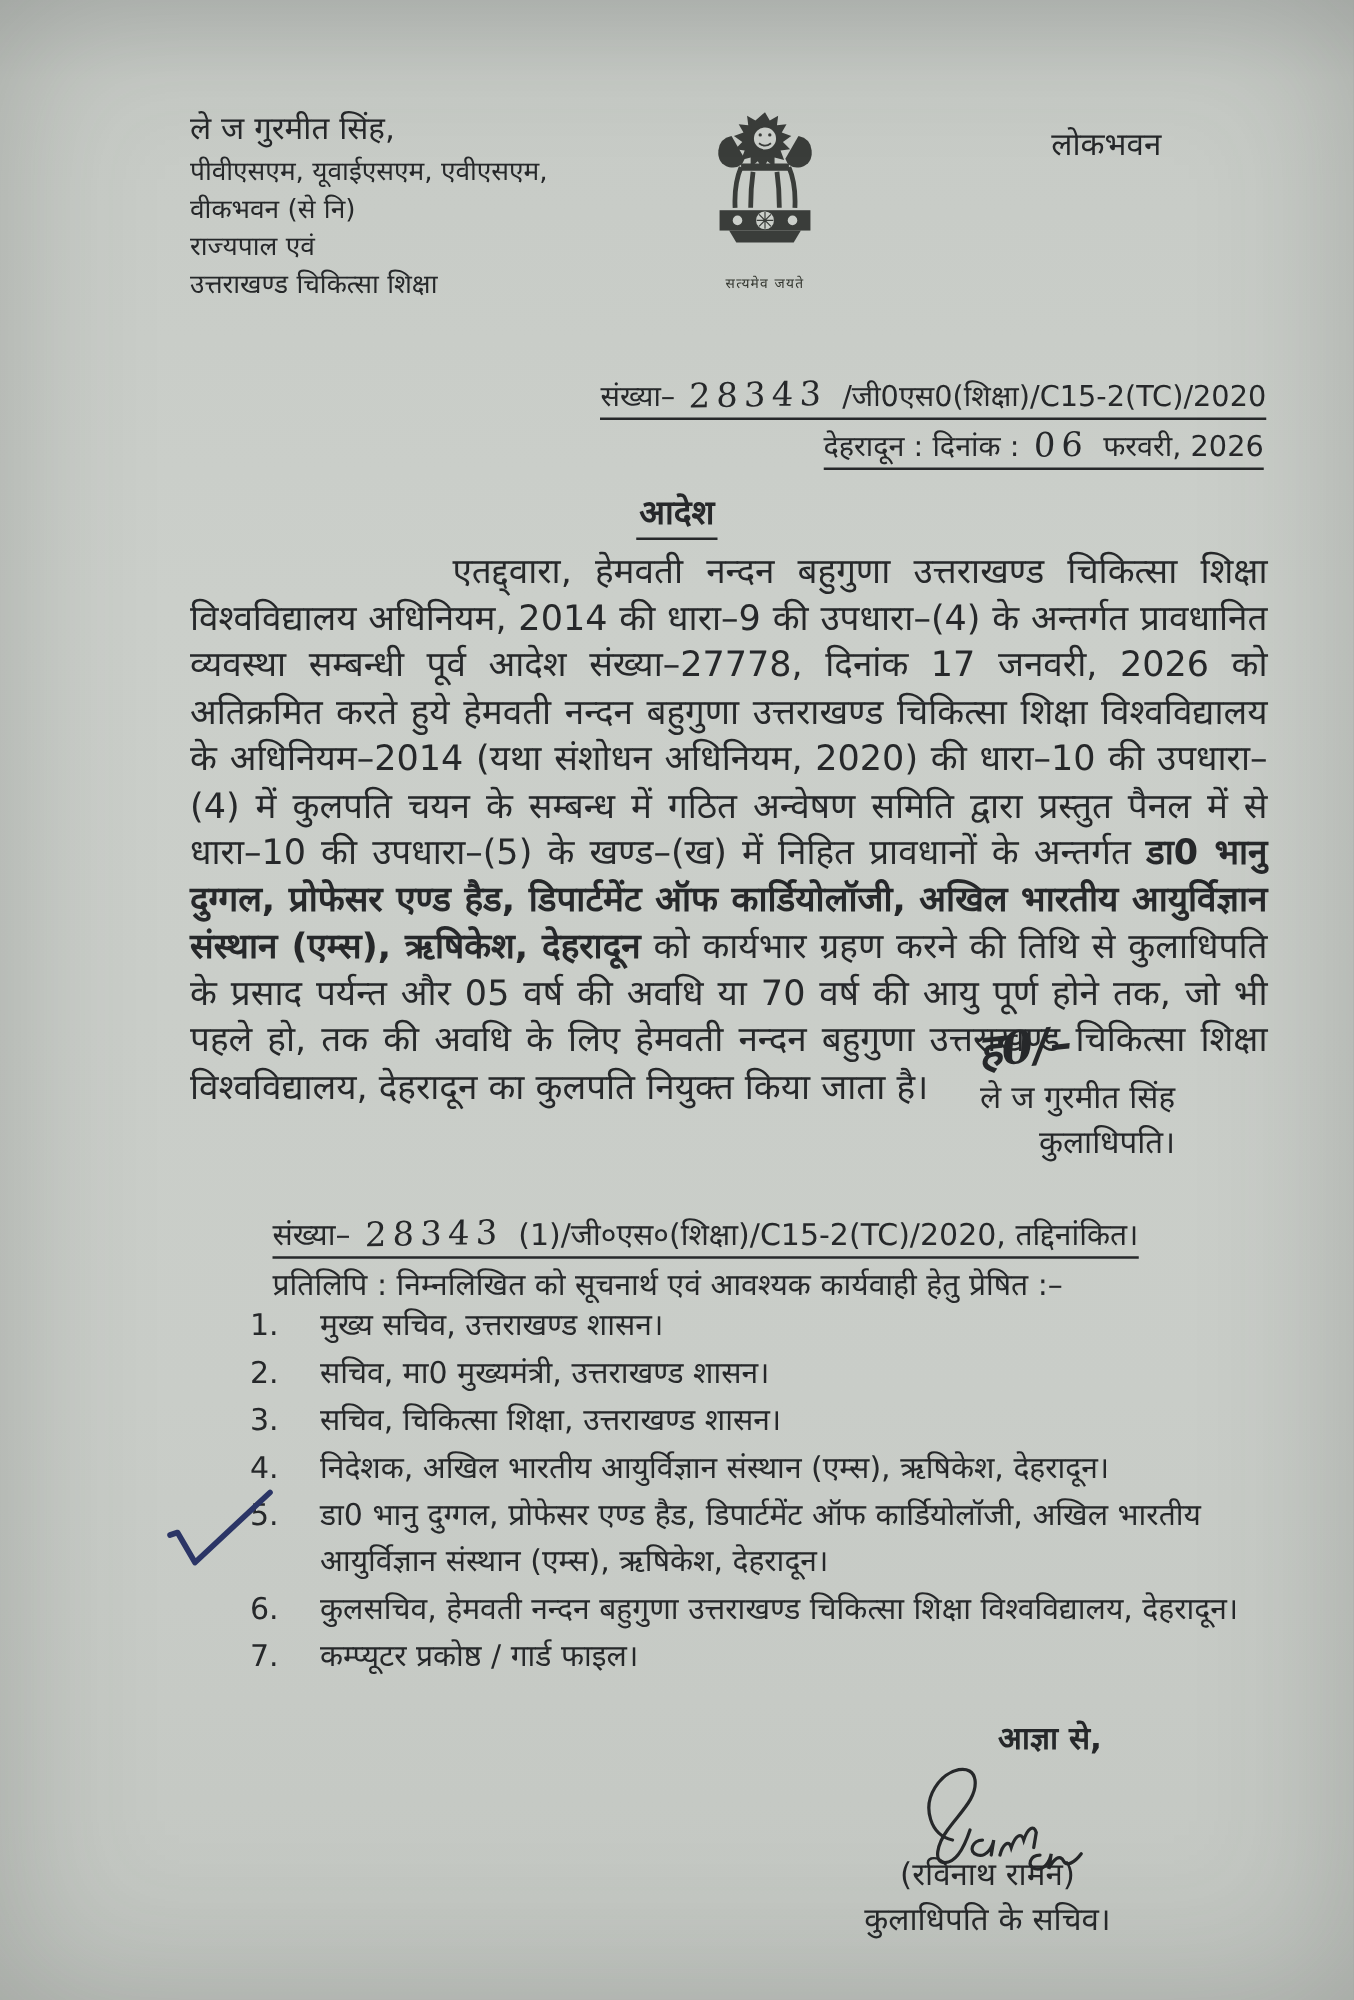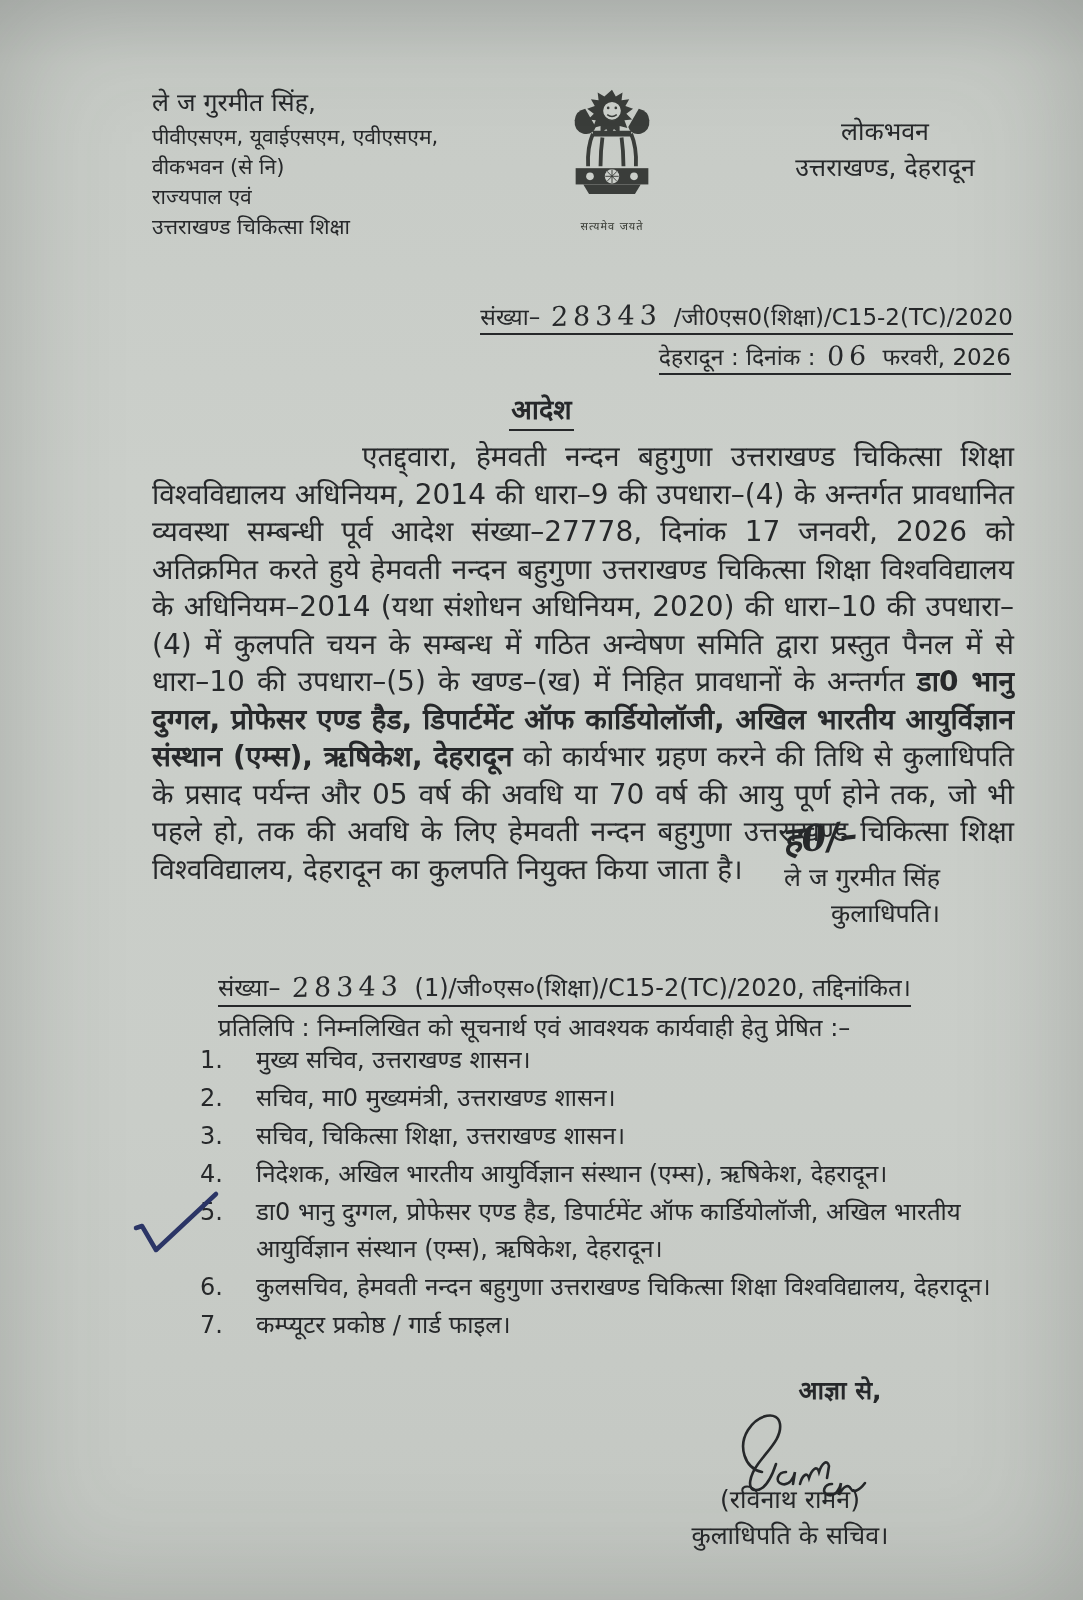--- a/index.html
+++ b/index.html
@@ -18,21 +18,21 @@
     box-shadow:inset 0 0 120px rgba(60,64,60,.25);
   }
   
   .hdr-left{position:absolute;left:152px;top:88px;width:340px;line-height:30px;font-size:21px;}
   .hdr-left .name{font-size:25px;margin-bottom:4px;}
   
   .emblem{position:absolute;left:560px;top:84px;width:104px;height:156px;text-align:center;}
   .emblem svg{display:block;margin:0 auto;}
   .motto{font-size:11px;margin-top:2px;color:#33362f;letter-spacing:1px;}
   
-  .hdr-right{position:absolute;left:740px;top:98px;width:290px;text-align:center;font-size:25px;line-height:36px;margin-top:16px;}
+  .hdr-right{position:absolute;left:740px;top:98px;width:290px;text-align:center;font-size:25px;line-height:36px;}
   
   .ref1{position:absolute;right:70px;top:300px;font-size:23px;}
   .ref1 .u, .date .u, .ref2 .u{border-bottom:2px solid #26282a;padding-bottom:3px;}
   .date{position:absolute;right:72px;top:340px;font-size:23px;}
   .hand{font-family:"DejaVu Serif","Liberation Serif",serif;display:inline-block;
         font-size:27px;letter-spacing:5px;transform:rotate(-1deg) skewX(-3deg);
         font-weight:500;padding:0 4px;}
   
   .title{position:absolute;left:0;top:390px;width:1083px;text-align:center;
          font-size:27px;font-weight:bold;}
@@ -96,21 +96,20 @@
         <circle cx="73" cy="96.5" r="4" fill="#cbcfca" stroke="none"></circle>
 
         <path d="M20 105 h60 l-6 10 h-48 z" fill="#3a3d3a" stroke="none"></path>
       </g>
     </svg>
     <div class="motto">सत्यमेव जयते</div>
   </div>
 
   <div class="hdr-right">
     <div>लोकभवन</div>
-    <div>उत्तराखण्ड, देहरादून</div>
   </div>
 
   <div class="ref1">
     <span class="u">
       <span>संख्या–</span>
       <span class="hand">28343</span>
       <span>/जी0एस0(शिक्षा)/C15-2(TC)/2020</span>
     </span>
   </div>
 

